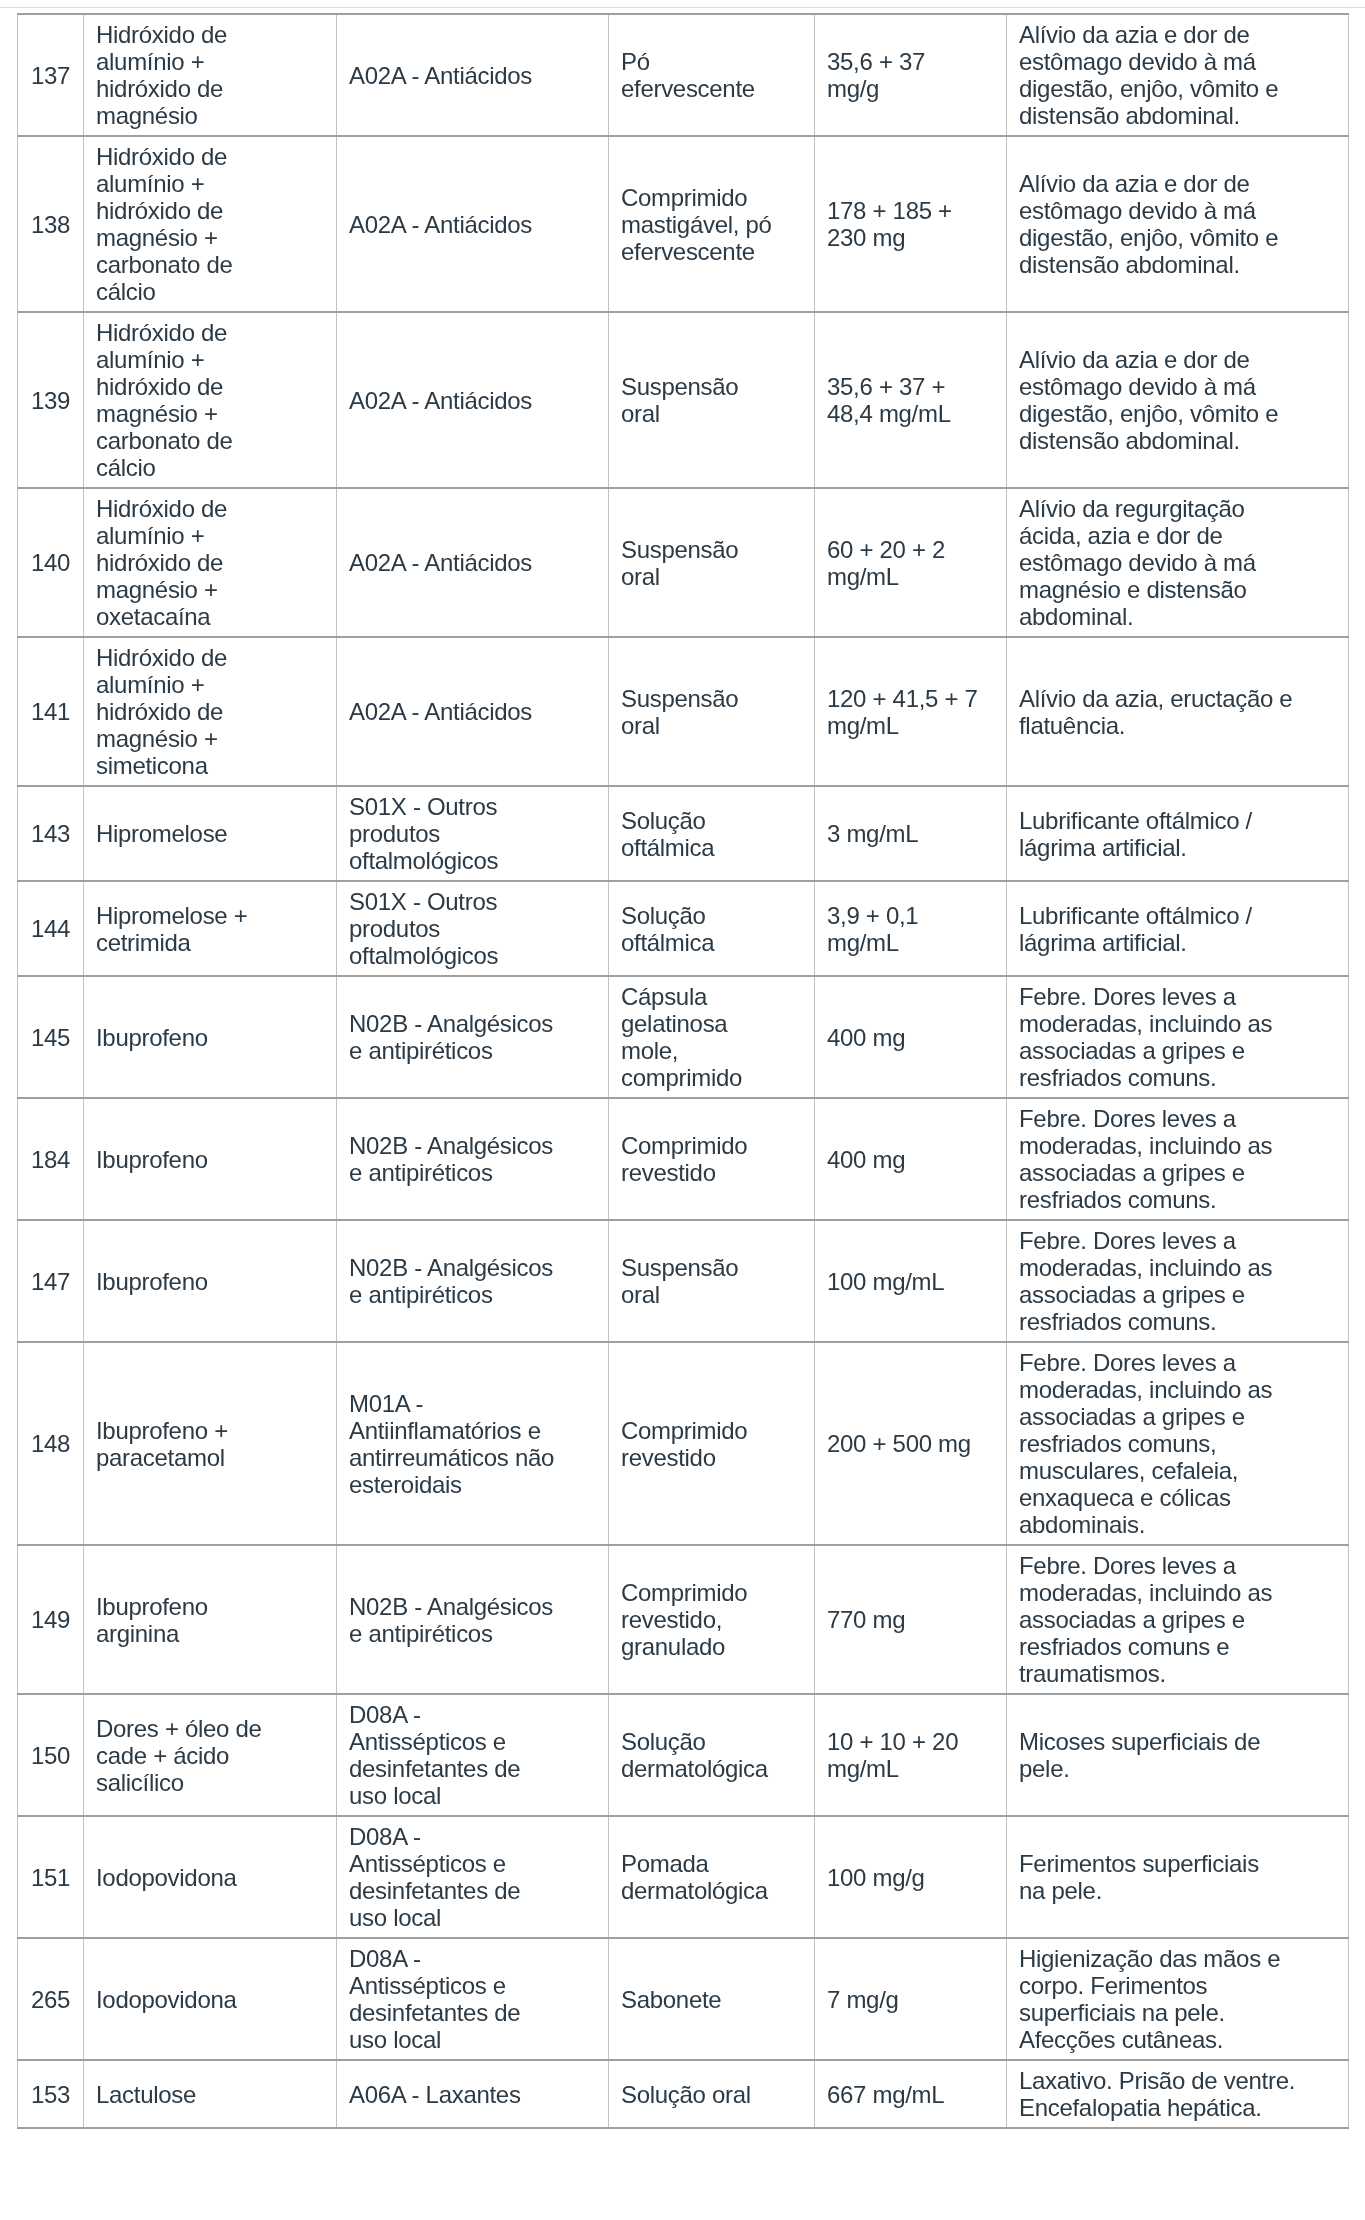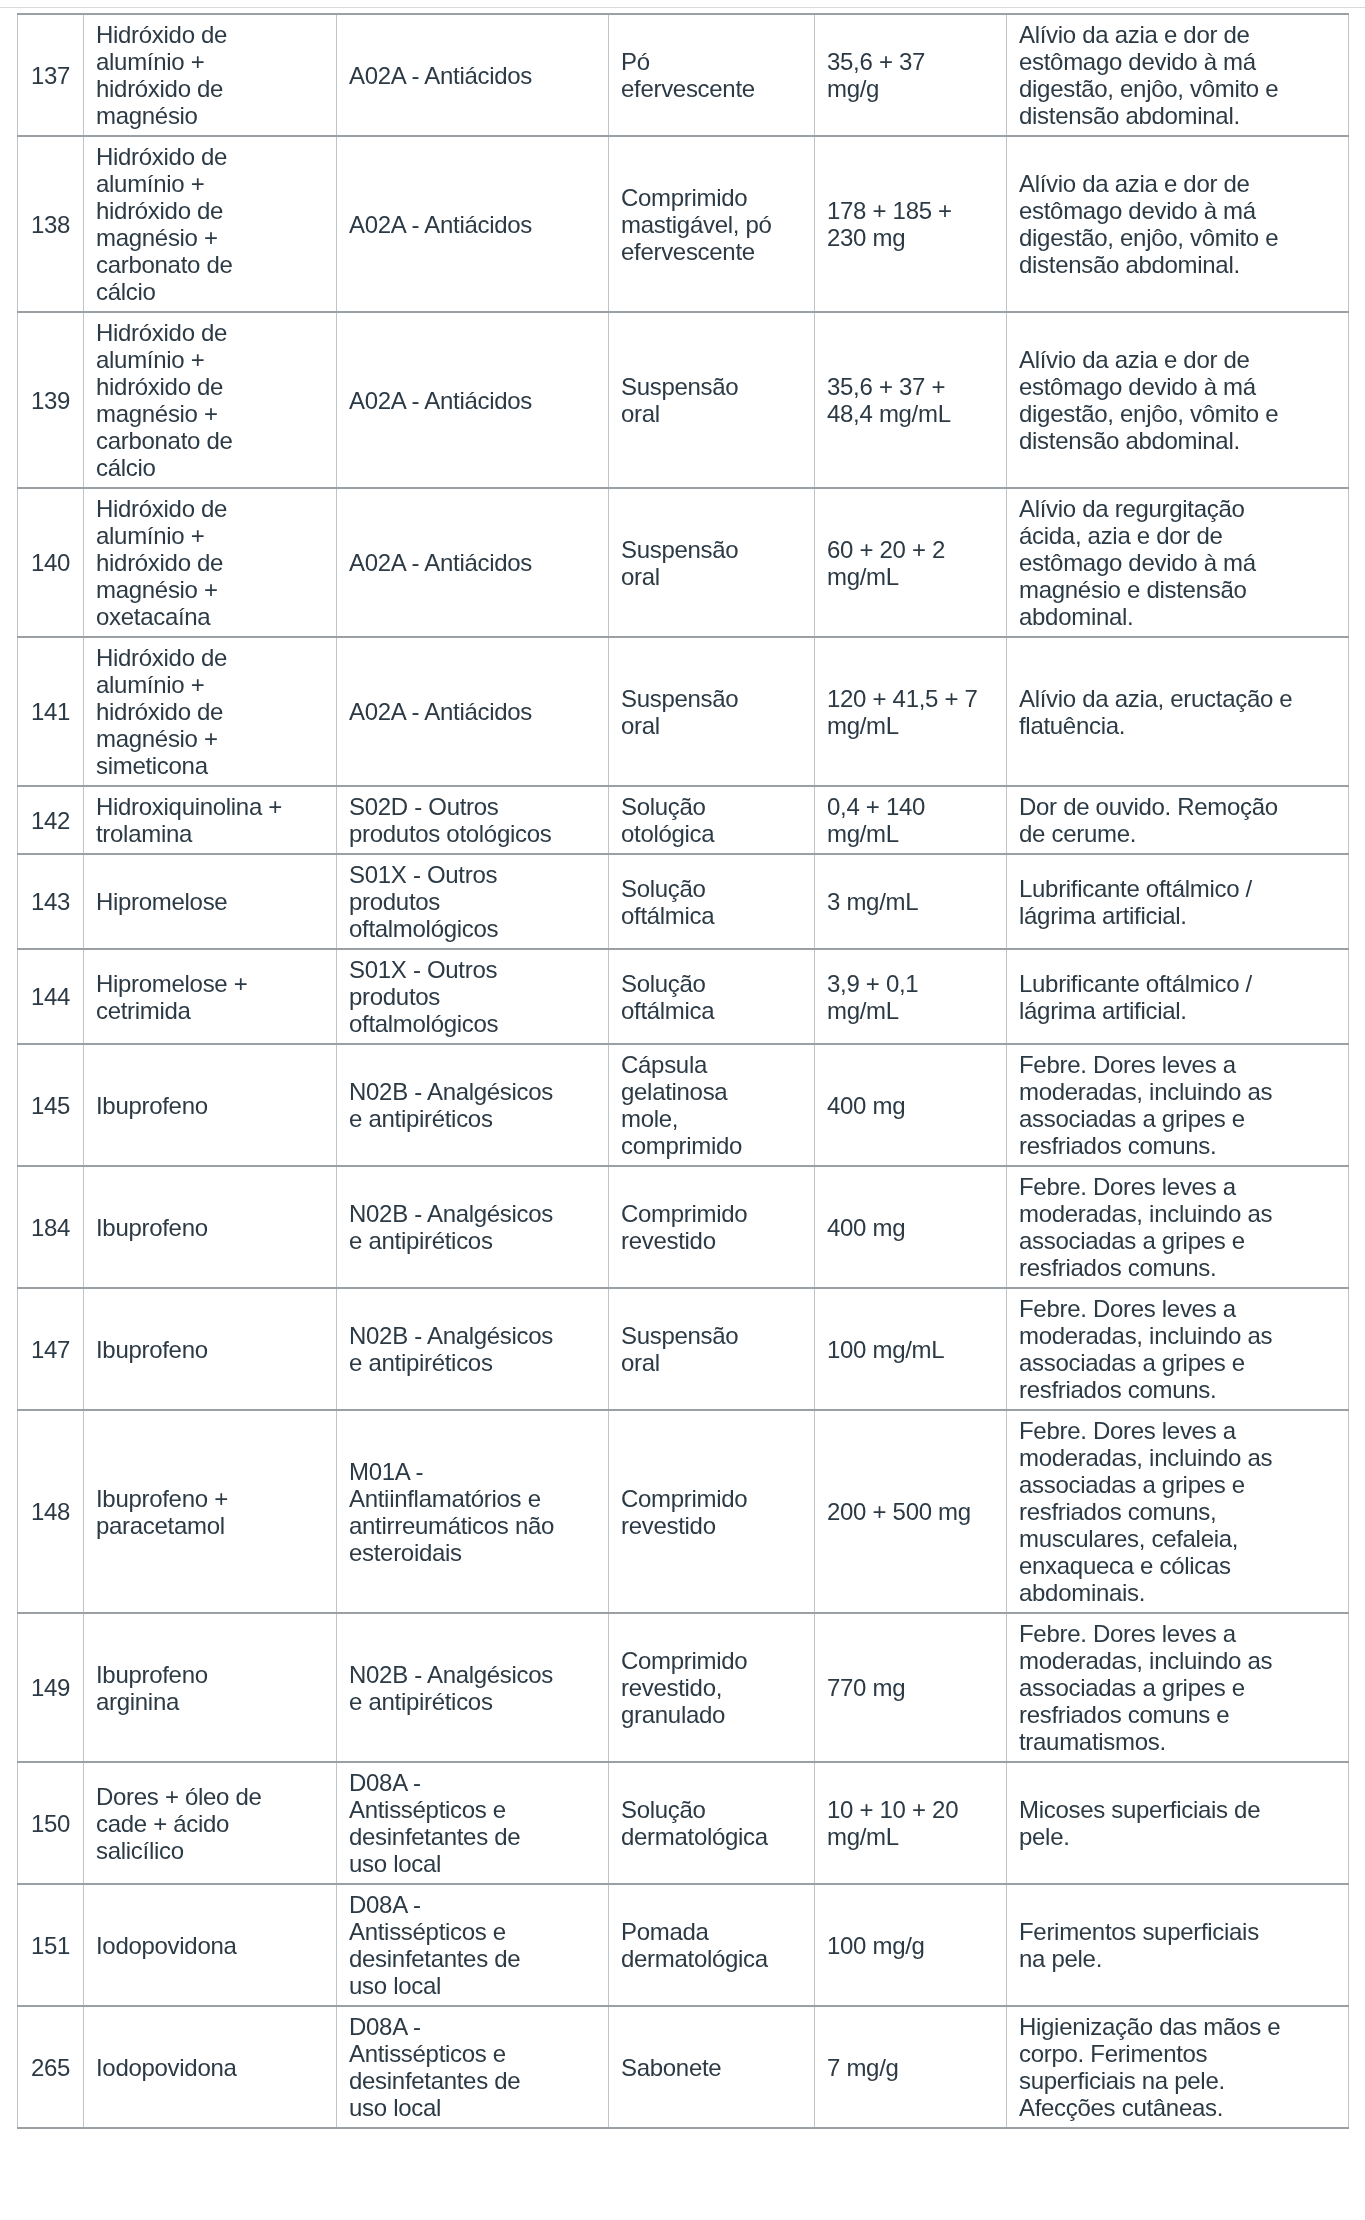--- a/index.html
+++ b/index.html
@@ -136,33 +136,20 @@
 simeticona</td>
       <td class="c-atc">A02A - Antiácidos</td>
       <td class="c-form">Suspensão
 oral</td>
       <td class="c-strength">120 + 41,5 + 7
 mg/mL</td>
       <td class="c-indication">Alívio da azia, eructação e
 flatuência.</td>
     </tr>
         <tr>
-      <td class="c-num">142</td>
-      <td class="c-name">Hidroxiquinolina +
-trolamina</td>
-      <td class="c-atc">S02D - Outros
-produtos otológicos</td>
-      <td class="c-form">Solução
-otológica</td>
-      <td class="c-strength">0,4 + 140
-mg/mL</td>
-      <td class="c-indication">Dor de ouvido. Remoção
-de cerume.</td>
-    </tr>
-        <tr>
       <td class="c-num">143</td>
       <td class="c-name">Hipromelose</td>
       <td class="c-atc">S01X - Outros
 produtos
 oftalmológicos</td>
       <td class="c-form">Solução
 oftálmica</td>
       <td class="c-strength">3 mg/mL</td>
       <td class="c-indication">Lubrificante oftálmico /
 lágrima artificial.</td>
@@ -293,16 +280,25 @@
 Antissépticos e
 desinfetantes de
 uso local</td>
       <td class="c-form">Sabonete</td>
       <td class="c-strength">7 mg/g</td>
       <td class="c-indication">Higienização das mãos e
 corpo. Ferimentos
 superficiais na pele.
 Afecções cutâneas.</td>
     </tr>
+        <tr>
+      <td class="c-num">153</td>
+      <td class="c-name">Lactulose</td>
+      <td class="c-atc">A06A - Laxantes</td>
+      <td class="c-form">Solução oral</td>
+      <td class="c-strength">667 mg/mL</td>
+      <td class="c-indication">Laxativo. Prisão de ventre.
+Encefalopatia hepática.</td>
+    </tr>
       </tbody>
   </table>
 
 </div>
 
 </body></html>

